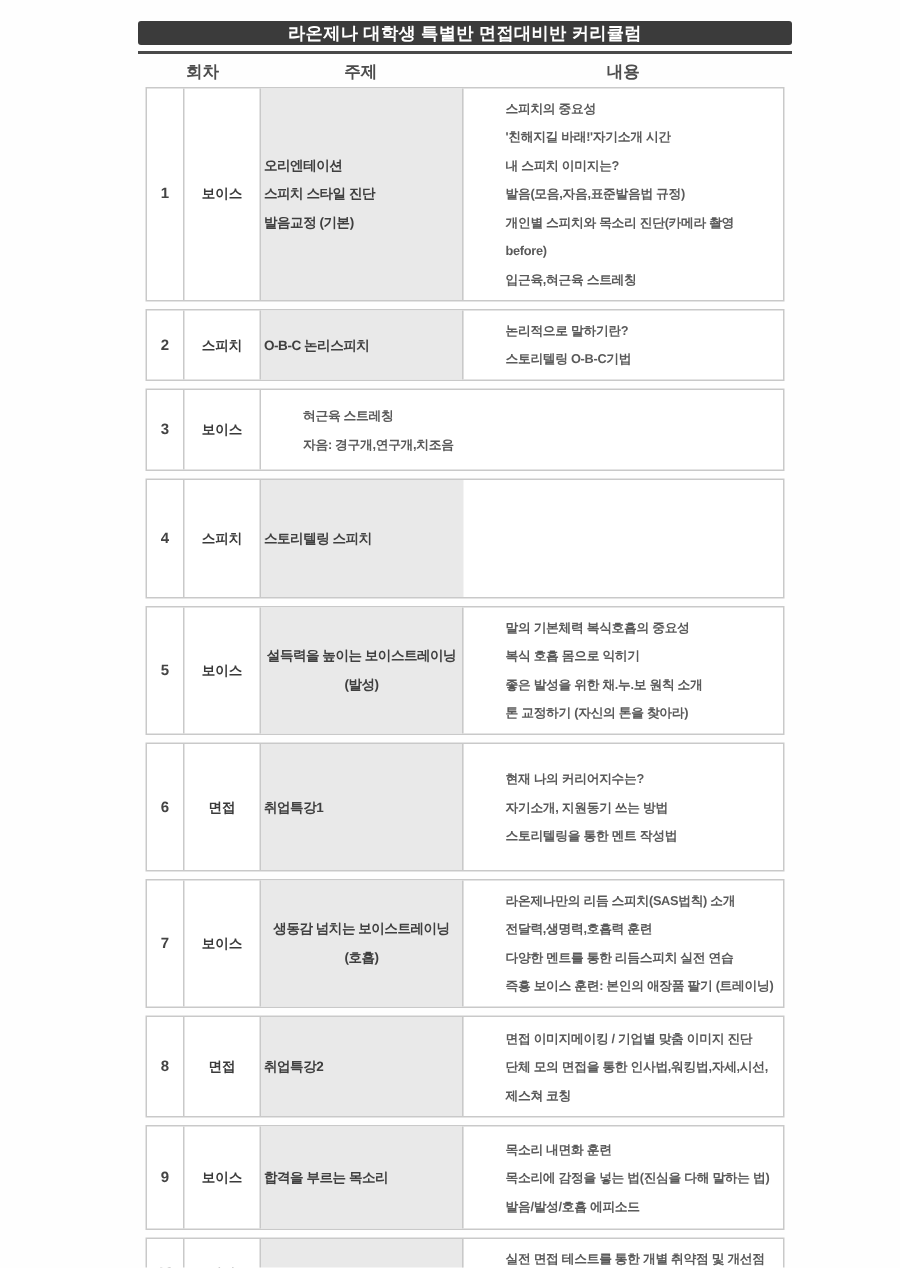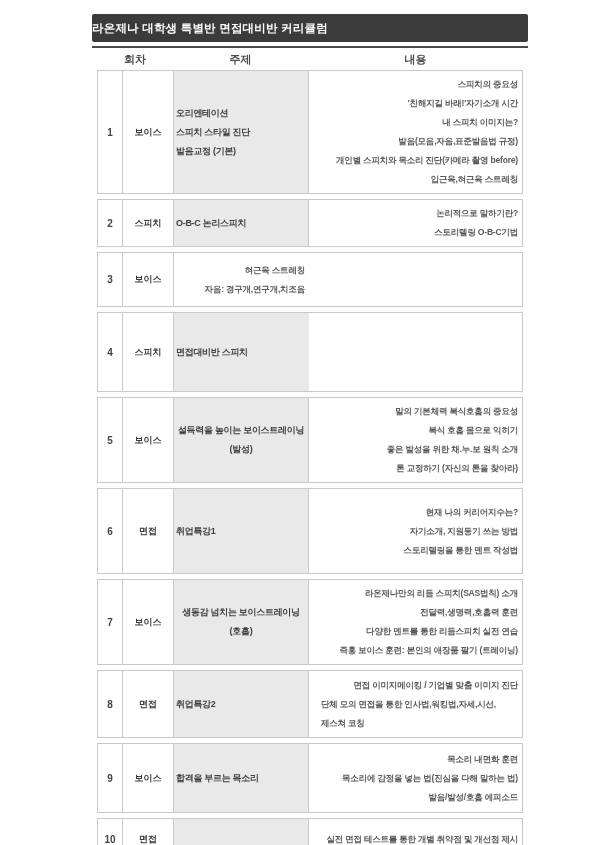--- a/index.html
+++ b/index.html
@@ -17,22 +17,22 @@
   body{
     background:var(--page-bg);
     font-family:"Liberation Sans","DejaVu Sans",sans-serif;
     color:var(--text-dark);
     width:600px;height:845px;overflow:hidden;position:relative;
   }
   .doc{position:absolute;left:92px;top:14px;width:436px;}
   .title-bar{
     background:var(--title-bar-bg);
     color:var(--title-text);
-    height:28px;border-radius:2px;
-    display:flex;align-items:center;
+    height:16px;border-radius:2px;
+    display:flex;align-items:center;justify-content:center;
     font-size:11.5px;font-weight:bold;letter-spacing:0.2px;
   }
   .accent-rule{
     margin-top:4px;
     border-top:2px solid var(--accent-line);
     width:100%;
   }
   .table{margin:0 5px;}
   .thead{
     display:grid;
@@ -63,21 +63,21 @@
     align-items:center;font-size:9px;font-weight:bold;color:var(--text-dark);
   }
   .c-topic{
     align-items:flex-start;background:var(--topic-bg);text-align:center;
   }
   .tline{
     font-size:9px;font-weight:bold;color:#3f3f3f;
     line-height:19px;letter-spacing:-0.3px;word-break:keep-all;
   }
   .c-content{
-    align-items:flex-end;padding-left:12px;padding-right:4px;text-align:left;
+    align-items:flex-start;padding-left:12px;padding-right:4px;text-align:left;margin-left:16px;
   }
   .cline{
     font-size:8.5px;font-weight:bold;color:var(--text-content);
     line-height:19px;letter-spacing:-0.2px;word-break:keep-all;
     max-width:100%;
   }
 </style>
 </head>
 <body>
 
@@ -129,21 +129,21 @@
     <div class="cell c-content">
             <div class="cline">혀근육 스트레칭</div>
             <div class="cline">자음: 경구개,연구개,치조음</div>
           </div>
   </div>
 
   <div class="row" style="min-height: 80px;">
     <div class="cell c-no">4</div>
     <div class="cell c-cat">스피치</div>
     <div class="cell c-topic">
-            <div class="tline">면접대비반 스피치</div>
+            <div class="tline">스토리텔링 스피치</div>
           </div>
   </div>
 
   <div class="row" style="min-height: 80px;">
     <div class="cell c-no">5</div>
     <div class="cell c-cat">보이스</div>
     <div class="cell c-topic">
             <div class="tline">설득력을 높이는 보이스트레이닝(발성)</div>
           </div>
     <div class="cell c-content">

